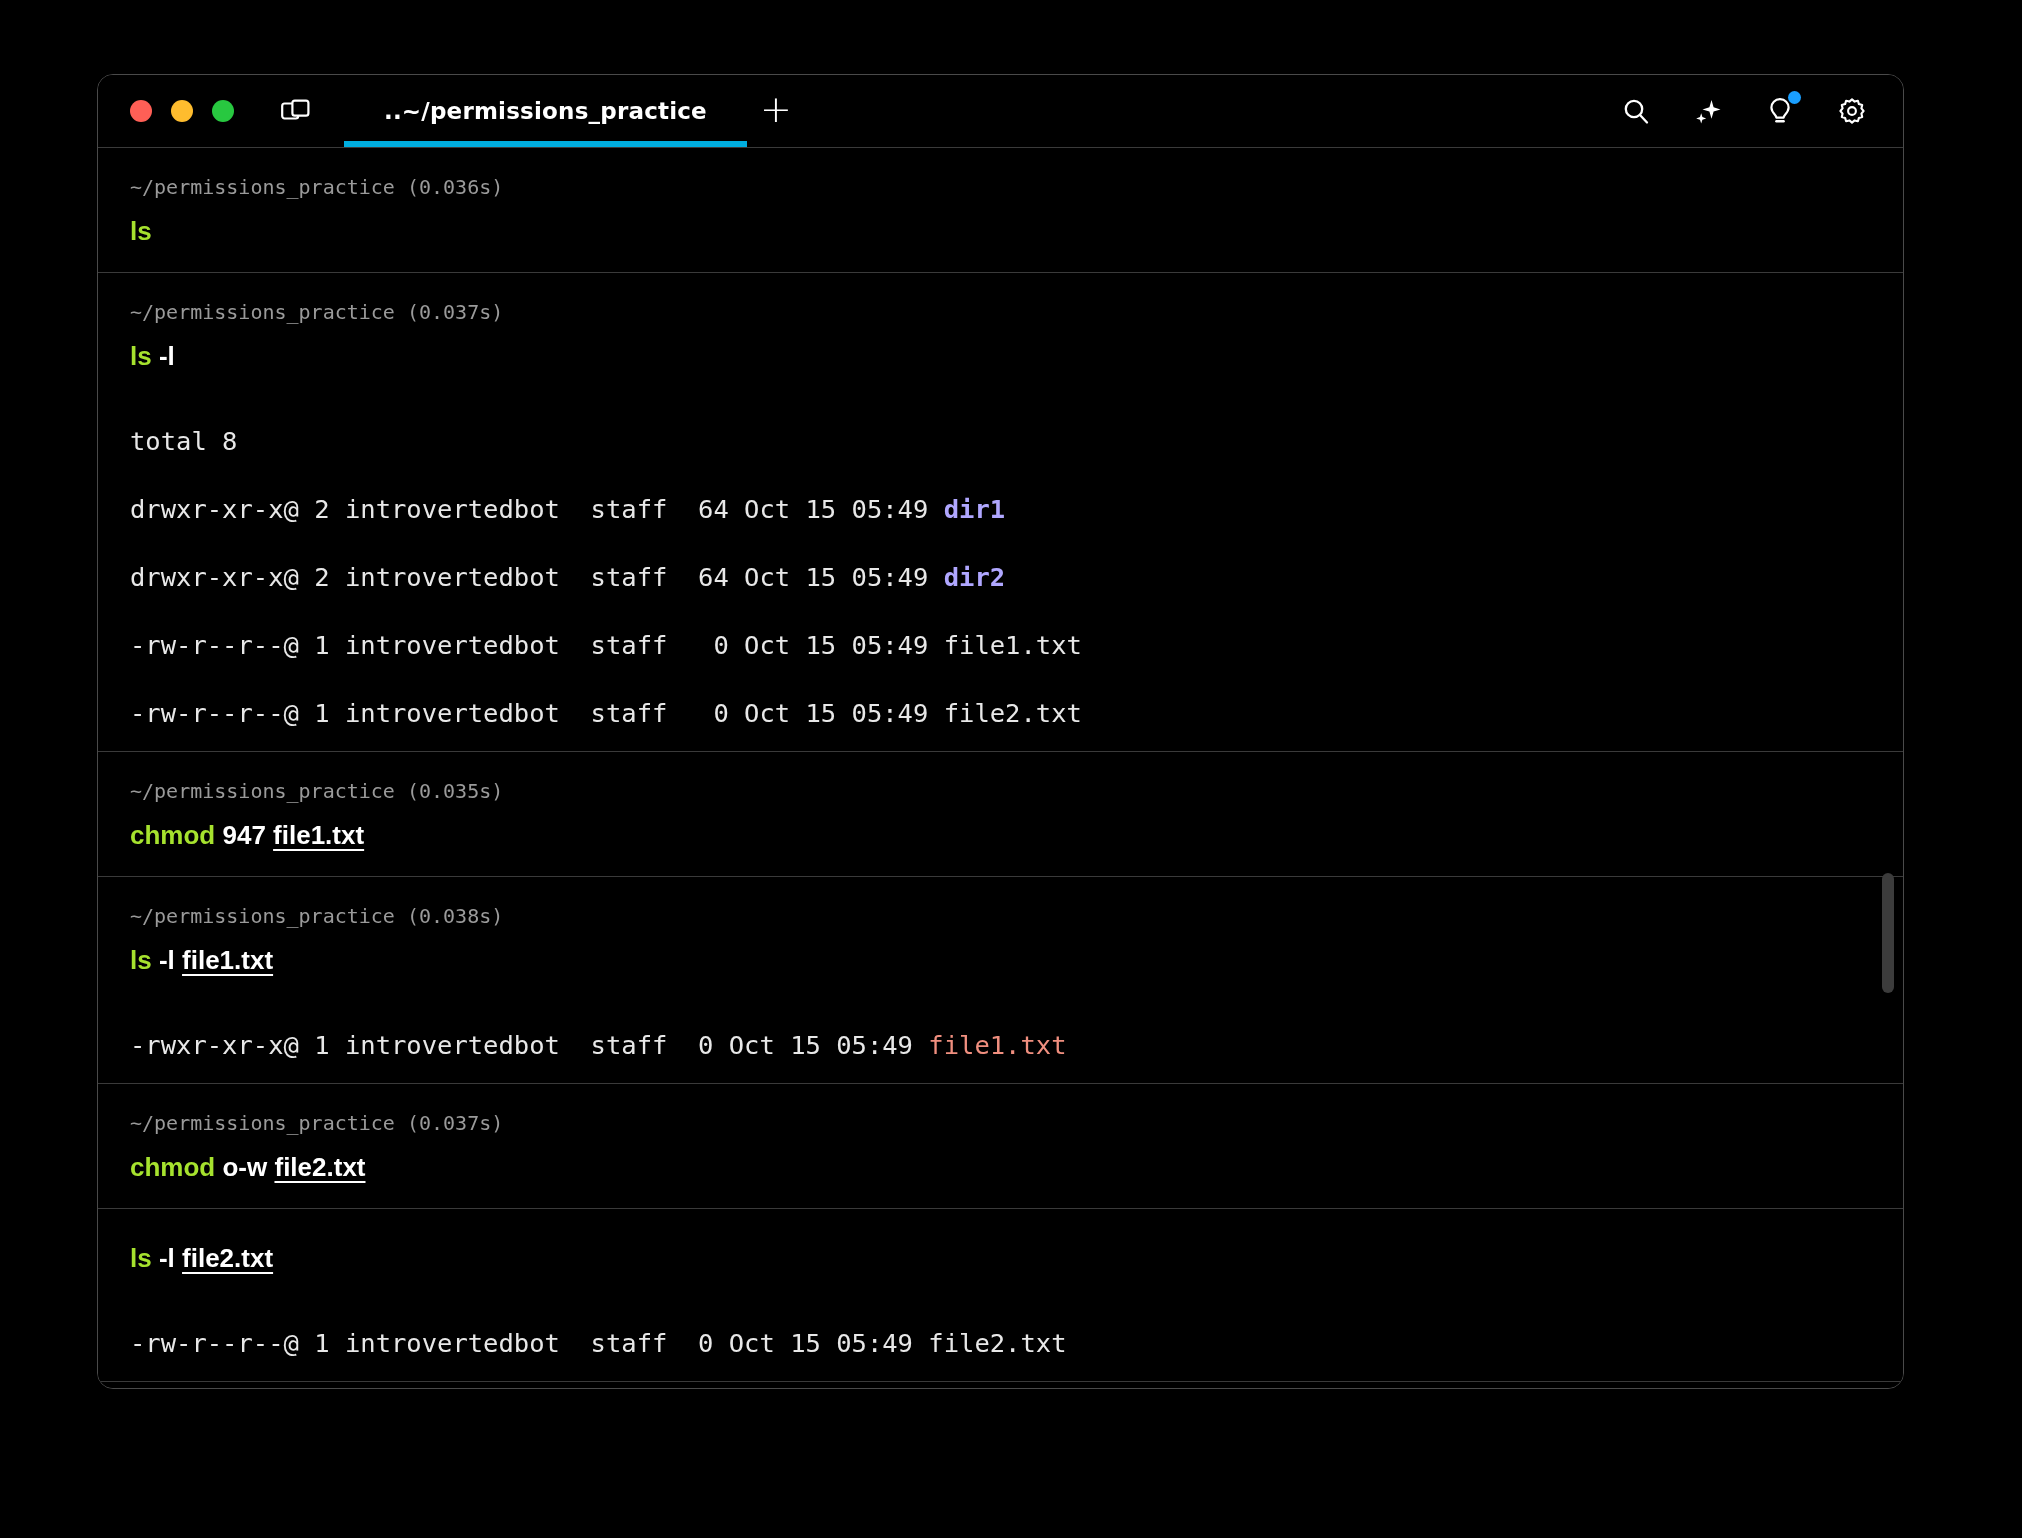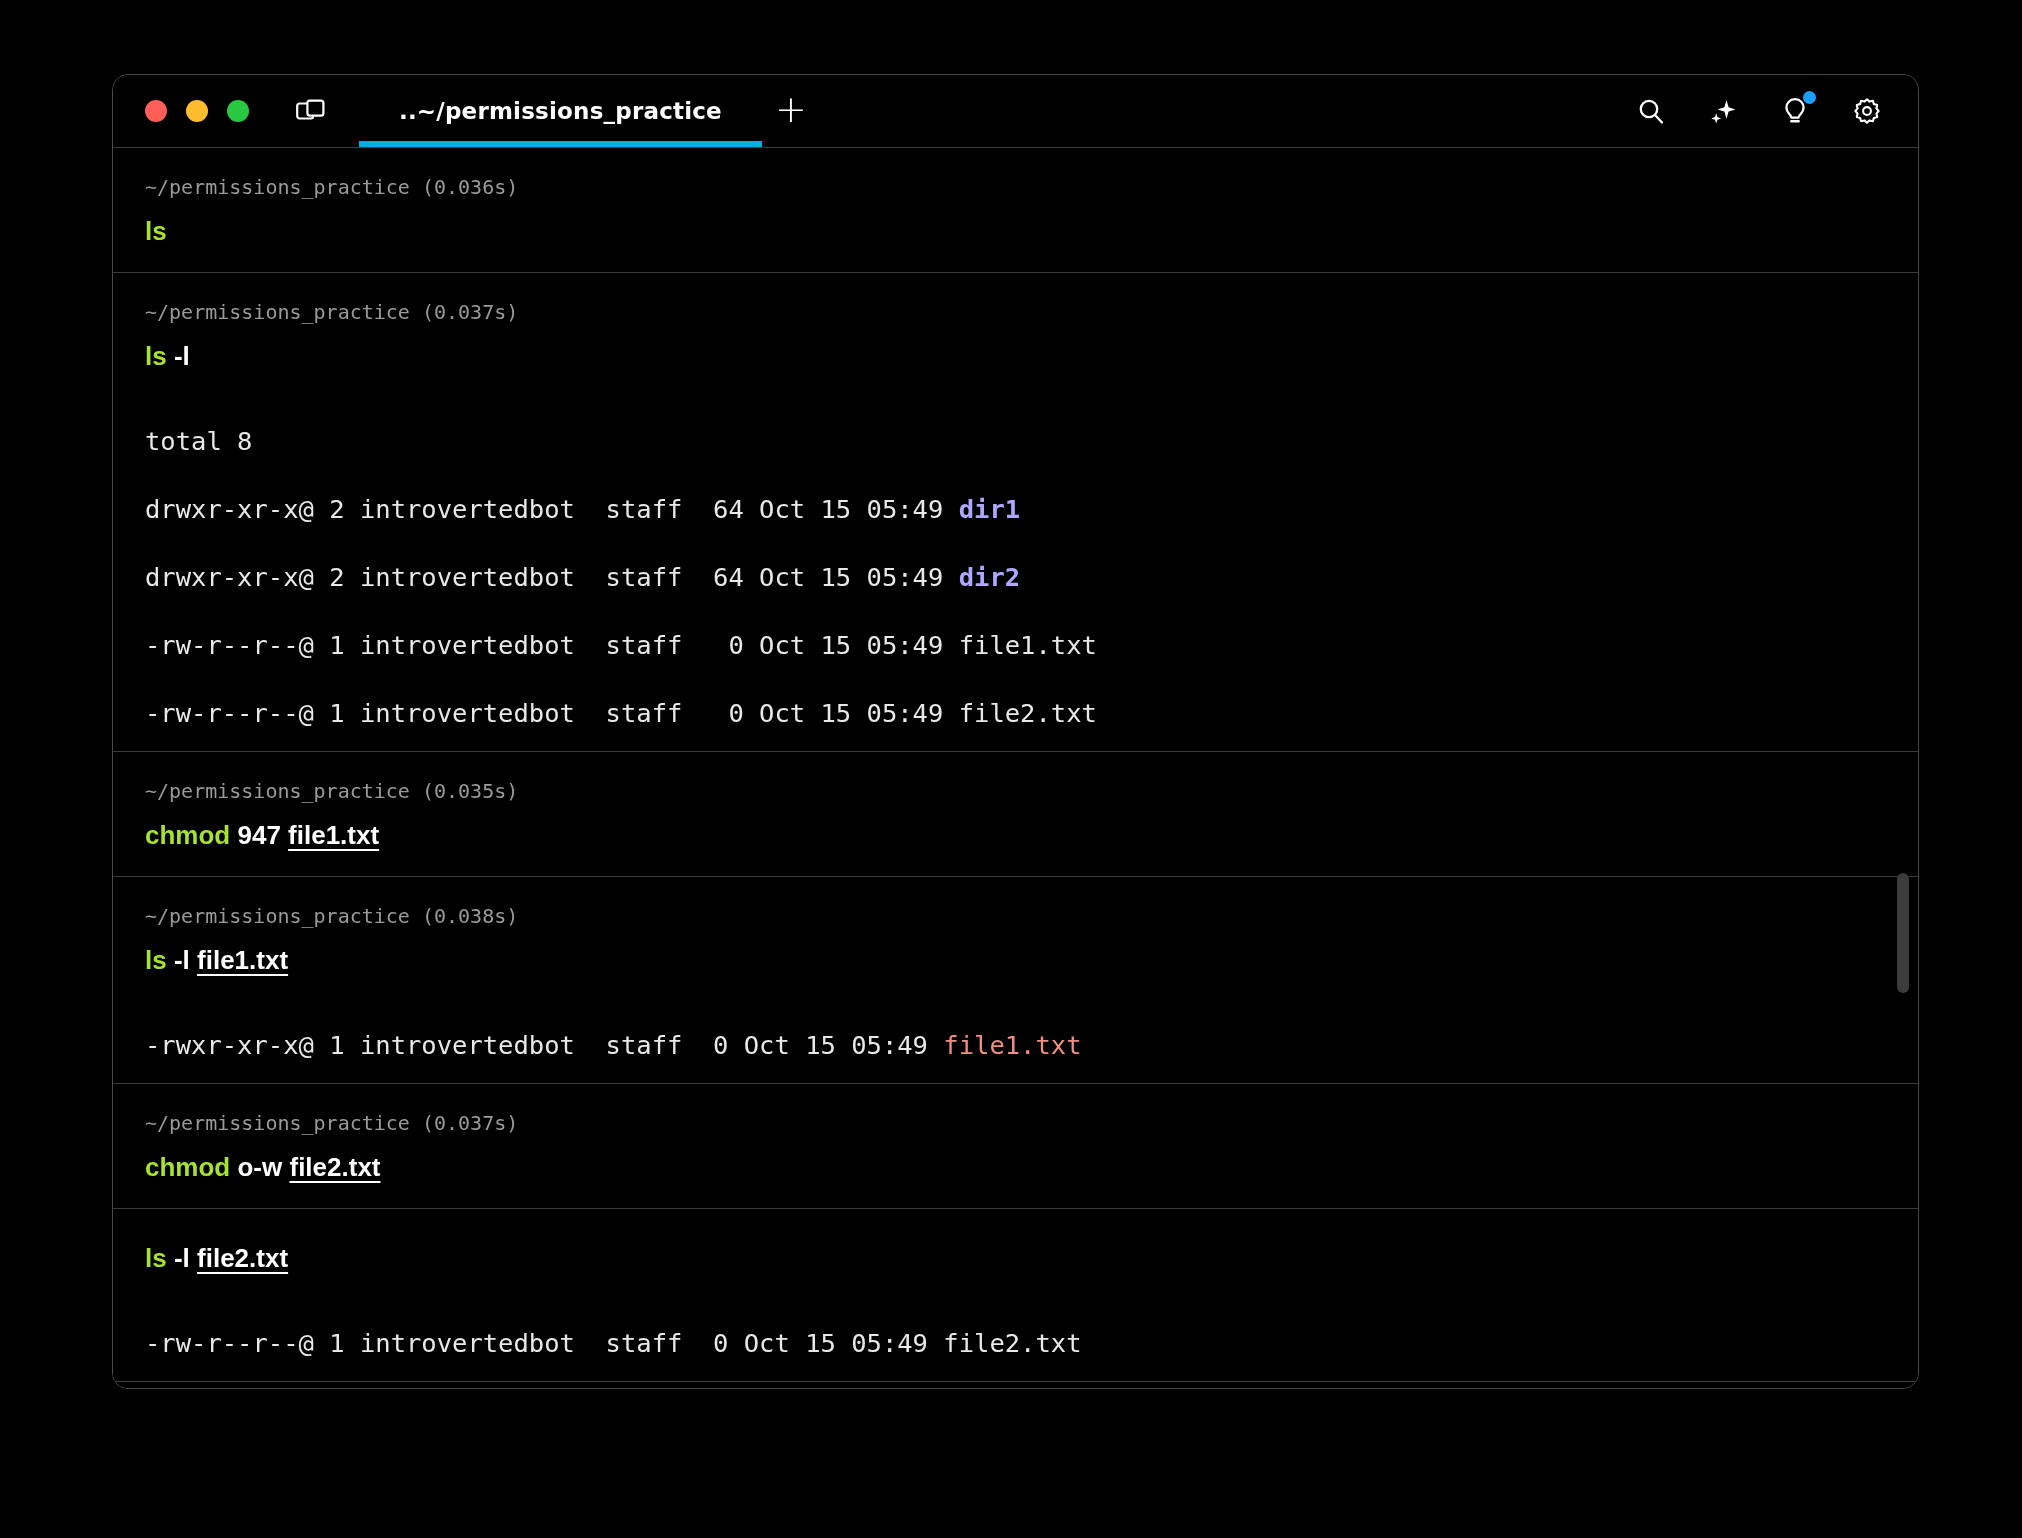--- a/index.html
+++ b/index.html
@@ -16,21 +16,21 @@
     position: relative;
     width: 2022px;
     height: 1538px;
     background: #000000;
     font-family: "DejaVu Sans Mono", "Liberation Mono", monospace;
   }
 
   
   .window {
     position: absolute;
-    left: 112px;
+    left: 97px;
     top: 74px;
     width: 1807px;
     height: 1315px;
     background: #000000;
     border: 1.5px solid #4a4a4a;
     border-radius: 16px;
     overflow: hidden;
     display: flex;
     flex-direction: column;
   }

